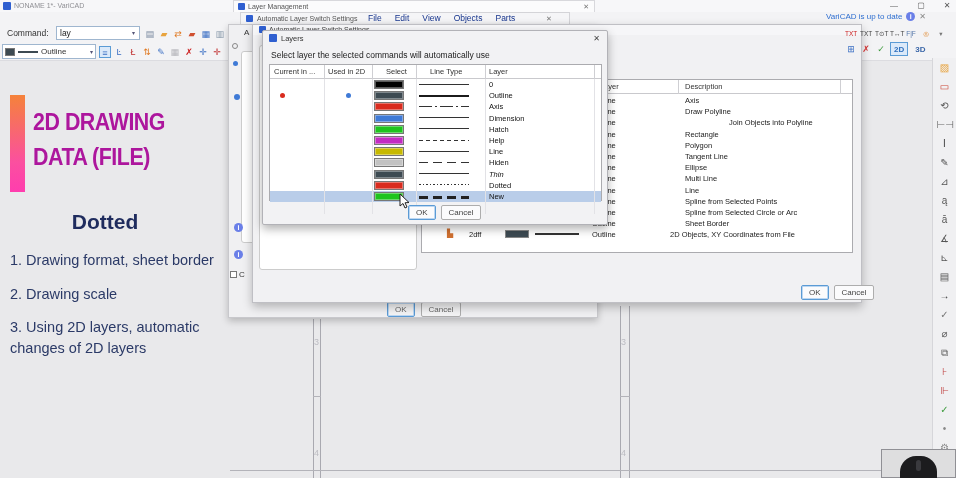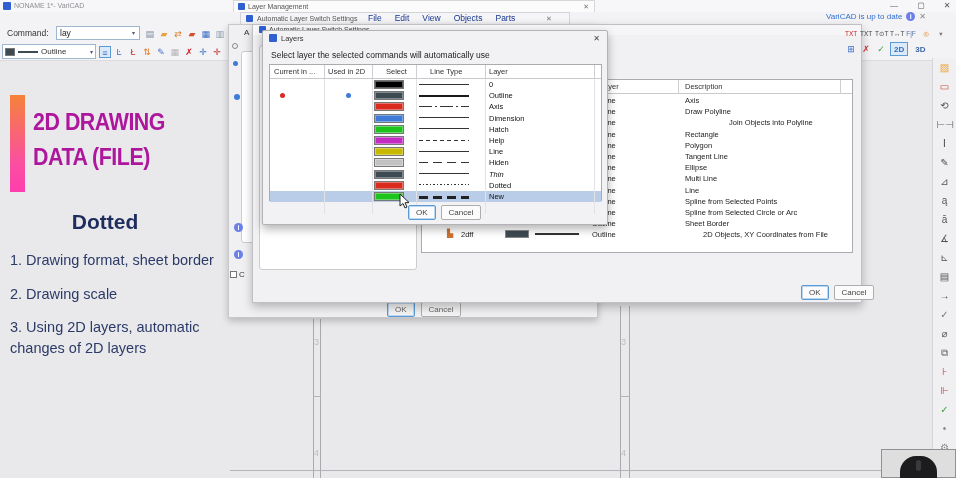--- a/index.html
+++ b/index.html
@@ -335,25 +335,25 @@
         <div class="a2-row" style="top: 127px;">
           <span class="a2-cell" style="left: 170px;">Outline</span>
           <span class="a2-cell" style="left: 263px;">Spline from Selected Circle or Arc</span>
         </div>
         <div class="a2-row" style="top: 138.2px;">
           <span class="a2-cell" style="left: 170px;">Outline</span>
           <span class="a2-cell" style="left: 263px;">Sheet Border</span>
         </div>
         <div class="a2-row" style="top: 149.4px;">
           <span id="a2-lastrow-icon" style="left: 25px; color: rgb(208, 112, 48);">▙</span>
-          <span class="a2-cell" style="left: 39px;">2dff</span>
+          <span class="a2-cell" style="left: 47px;">2dff</span>
           <span class="a2-swatch" style="left: 83px; background: rgb(61, 74, 82);"></span>
           <span class="a2-line" style="left: 113px;"></span>
           <span class="a2-cell" style="left: 170px;">Outline</span>
-          <span class="a2-cell" style="left: 281px;">2D Objects, XY Coordinates from File</span>
+          <span class="a2-cell" style="left: 248px;">2D Objects, XY Coordinates from File</span>
         </div>
       </div>
   </div>
   <div id="alss2-buttons">
     <span class="btn focused">OK</span>
     <span class="btn">Cancel</span>
   </div>
 </div>
 
 <div class="abs" id="layers-dlg">

